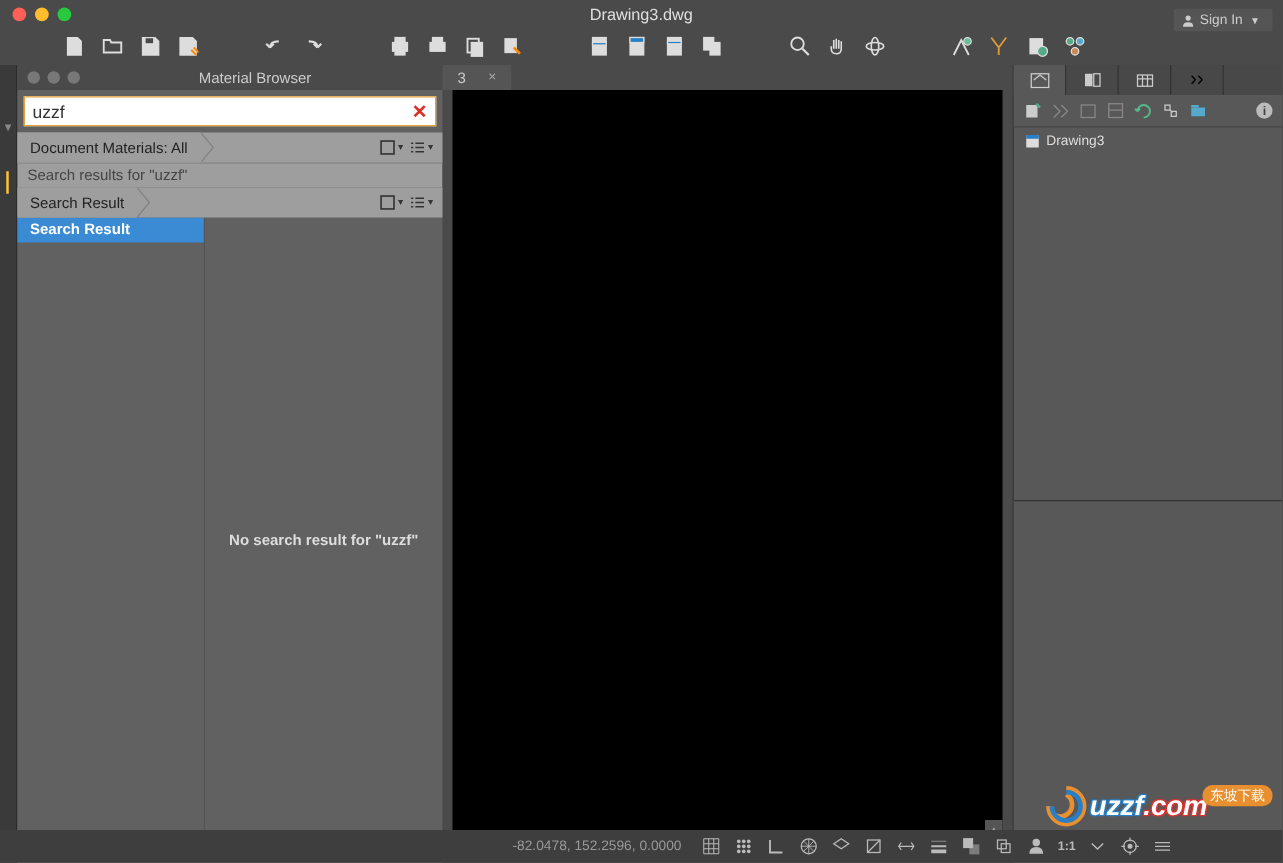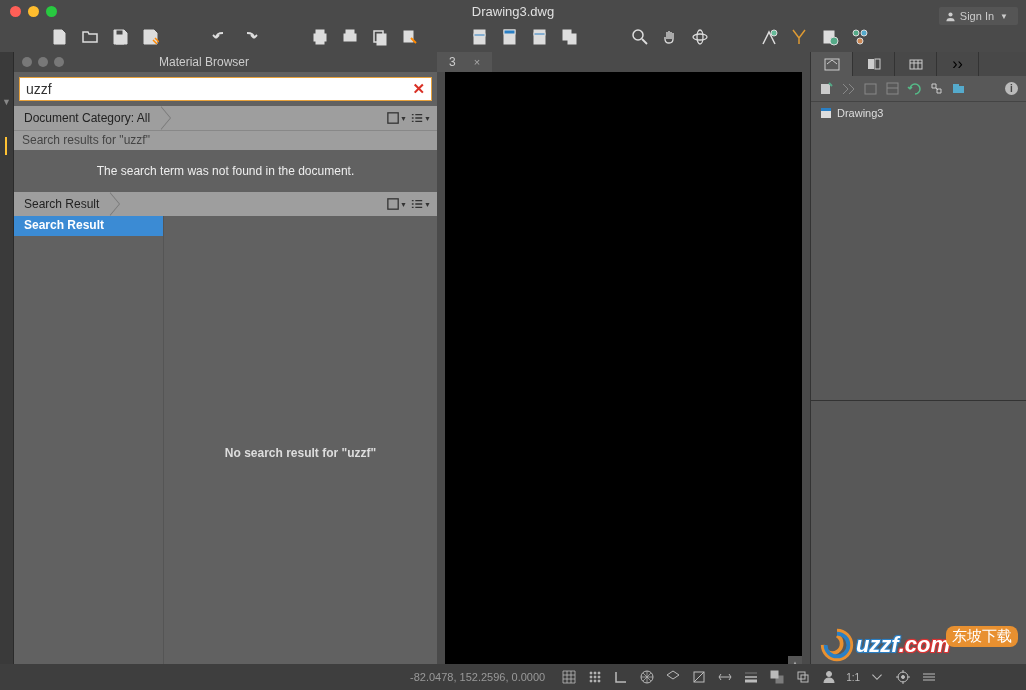--- a/index.html
+++ b/index.html
@@ -26,21 +26,21 @@
 
 
 .body { display: flex; height: 638px; position: relative; }
 
 
 .ribbon { width: 14px; background: #3a3a3a; border-right: 1px solid #2a2a2a; }
 .rib-chev { color: #888; font-size: 9px; text-align: center; padding-top: 45px; }
 .rib-ind { width: 2px; height: 18px; background: #ffc233; margin: 30px 0 0 5px; }
 
 
-.mat-panel { width: 423px; background: #616161; display: flex; flex-direction: column; }
+.mat-panel { width: 340px; background: #616161; display: flex; flex-direction: column; }
 .mat-titlebar { height: 20px; background: #4a4a4a; display: flex; align-items: center; padding: 0 8px; }
 .mat-tl { display: flex; gap: 6px; }
 .mat-tl .dot { width: 10px; height: 10px; border-radius: 50%; background: #787878; }
 .mat-title { color: #ccc; font-size: 12px; margin-left: 95px; }
 
 
 .search-row { padding: 5px; background: #616161; }
 .search-box { height: 24px; background: #fff; border: 1px solid #e8a23b; display: flex; align-items: center; padding: 0 6px; }
 .search-box input { flex: 1; border: none; outline: none; font-size: 14px; color: #333; background: transparent; }
 .search-box .clear { color: #d93025; font-weight: bold; cursor: pointer; font-size: 15px; }
@@ -104,28 +104,28 @@
 .rp-item { display: flex; align-items: center; gap: 4px; font-size: 11px; color: #ddd; }
 .rp-item svg { width: 14px; height: 14px; }
 .rp-spacer { flex: 1; }
 .rp-lower { height: 290px; background: #585858; border-top: 1px solid #333; }
 
 
 .statusbar { position: absolute; bottom: 0; left: 0; right: 0; height: 26px; background: #3e3e3e; display: flex; align-items: center; padding: 0 10px; gap: 2px; color: #bbb; font-size: 11px; }
 .statusbar .coords { margin-left: 400px; margin-right: 10px; color: #999; }
 .sb-btn { width: 24px; height: 22px; display: flex; align-items: center; justify-content: center; cursor: pointer; }
 .sb-btn svg { width: 16px; height: 16px; fill: #bbb; stroke: #bbb; }
-.sb-txt { font-size: 10px; padding: 0 3px; }
+.sb-txt { font-size: 10px; padding: 0 3px; font-weight: bold; }
 
 
 .watermark { position: absolute; bottom: 26px; right: 8px; display: flex; align-items: center; }
 .wm-swirl { width: 38px; height: 38px; }
 .wm-text { font-family: Arial; font-weight: bold; font-style: italic; font-size: 22px; color: #fff; text-shadow: 0 0 3px #2a7fc4, 1px 1px 0 #2a7fc4, -1px -1px 0 #2a7fc4, 1px -1px 0 #2a7fc4, -1px 1px 0 #2a7fc4; }
 .wm-red { color: #fff; text-shadow: 0 0 3px #d33, 1px 1px 0 #d33, -1px -1px 0 #d33, 1px -1px 0 #d33, -1px 1px 0 #d33; }
-.wm-badge { font-size: 15px; color: #fff; background: #e89030; border-radius: 8px; padding: 1px 6px; margin-left: -4px; margin-top: -18px; }
+.wm-badge { font-size: 11px; color: #fff; background: #e89030; border-radius: 8px; padding: 1px 6px; margin-left: -4px; margin-top: -18px; }
 </style>
 </head>
 <body>
 
 <div class="titlebar">
   <div class="traffic-lights">
     <div class="tl close"></div>
     <div class="tl min"></div>
     <div class="tl max"></div>
   </div>
@@ -299,41 +299,40 @@
     </div>
 
     <div class="search-row">
       <div class="search-box">
         <input value="uzzf" style="">
         <span class="clear">✕</span>
       </div>
     </div>
 
     <div class="crumb-row">
-      <div class="crumb">Document Category: All</div>
+      <div class="crumb">Document Materials: All</div>
       <div class="crumb-icons">
         <div class="cicon">
             <svg viewBox="0 0 14 14">
               <rect x="1" y="1" width="12" height="12" fill="none" stroke-width="1.5"></rect>
             </svg>
             <span class="chev">▼</span>
           </div>
         <div class="cicon">
             <svg viewBox="0 0 14 14">
               <path d="M1 3 h2 M5 3 h8 M1 7 h2 M5 7 h8 M1 11 h2 M5 11 h8" stroke-width="1.5"></path>
             </svg>
             <span class="chev">▼</span>
           </div>
       </div>
     </div>
 
     <div class="sub-header">Search results for "uzzf"</div>
 
 
-    <div class="empty-doc">The search term was not found in the document.</div>
 
     <div class="sr-crumb-row">
       <div class="crumb">Search Result</div>
       <div class="crumb-icons">
         <div class="cicon">
             <svg viewBox="0 0 14 14">
               <rect x="1" y="1" width="12" height="12" fill="none" stroke-width="1.5"></rect>
             </svg>
             <span class="chev">▼</span>
           </div>

